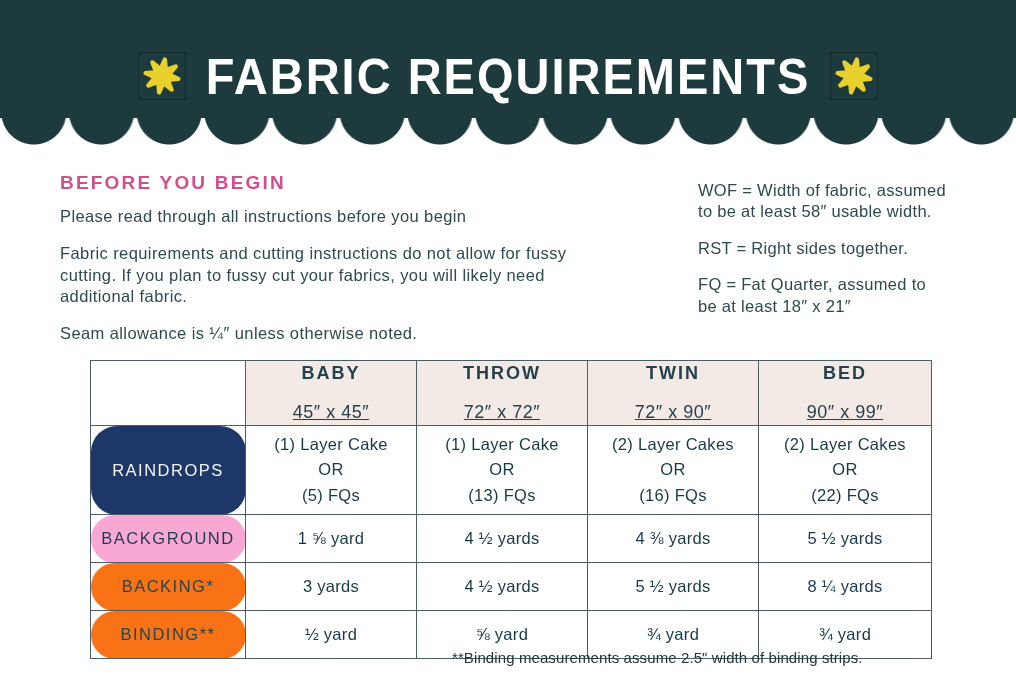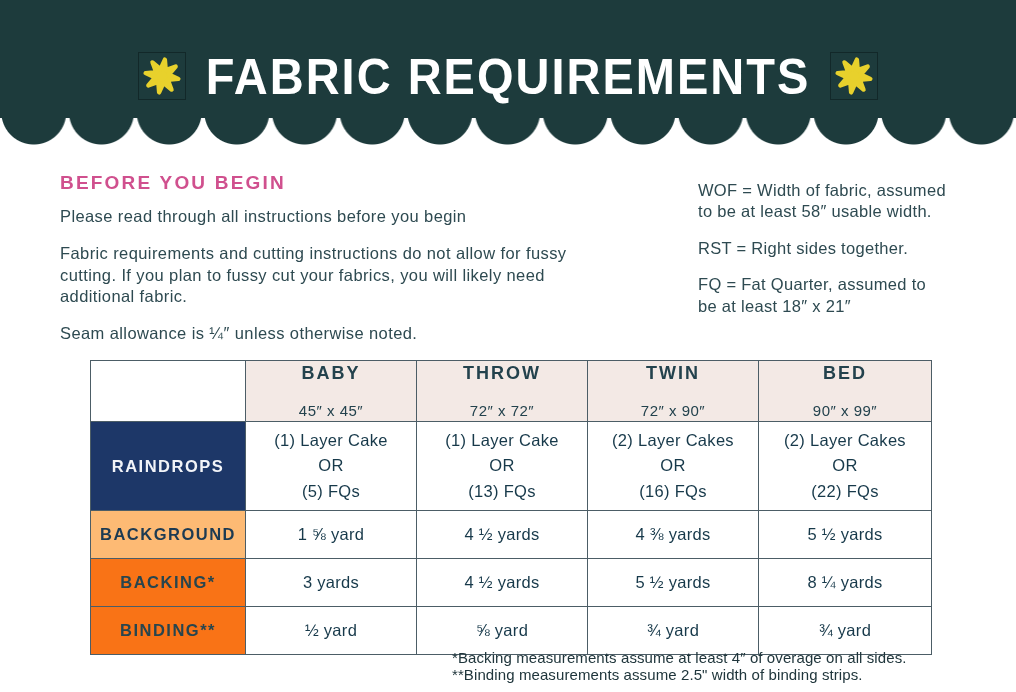--- a/index.html
+++ b/index.html
@@ -57,25 +57,25 @@
     position:absolute; left:90px; top:360px; width:841px;
     border-collapse:collapse; table-layout:fixed;
   }
   table.req th, table.req td {
     border:1px solid #4c5d66; text-align:center; vertical-align:middle;
     padding:2px 4px;
   }
   td.corner { border:none; background:#ffffff; }
   th.size-col { background:#f3e9e5; height:54px; font-weight:normal; }
   .col-name { font-size:18px; font-weight:bold; letter-spacing:2px; color:#23424d; }
-  .col-size { font-size:15px; color:#23424d; letter-spacing:0.5px; margin-top:18px; }
+  .col-size { font-size:18px; color:#23424d; letter-spacing:0.5px; margin-top:18px;text-decoration:underline; }
 
-  td.lbl { font-weight:bold; letter-spacing:1.5px; font-size:16.5px; }
+  td.lbl { font-weight:normal; letter-spacing:1.5px; font-size:16.5px;border-radius:26px; }
   td.lbl-raindrops  { background:#1d3768; color:#f2f4f8; height:89px; }
-  td.lbl-background { background:#fdba74; color:#1c3a52; height:48px; }
+  td.lbl-background { background:#f9a8d4; color:#1c3a52; height:48px; }
   td.lbl-plain      { background:#f97316; color:#27454e; height:48px; }
 
   td.val {
     background:#ffffff; color:#17394a; font-size:16.5px; letter-spacing:0.3px;
   }
   td.val-multiline { white-space:pre-line; line-height:1.55; }
 
   
   .footnotes { position:absolute; left:452px; top:650px; width:560px; color:#20363c; }
   .footnotes p { font-size:15px; line-height:1.13; letter-spacing:0.1px; }
@@ -176,17 +176,16 @@
       <td class="lbl lbl-plain">BINDING**</td>
       <td class="val">½ yard</td>
       <td class="val">⅝ yard</td>
       <td class="val">¾ yard</td>
       <td class="val">¾ yard</td>
     </tr>
   </tbody>
     </table>
 
   <div class="footnotes">
-    <p>*Backing measurements assume at least 4″ of overage on all sides.</p>
     <p>**Binding measurements assume 2.5" width of binding strips.</p>
   </div>
 
 </div>
 
 </body></html>

